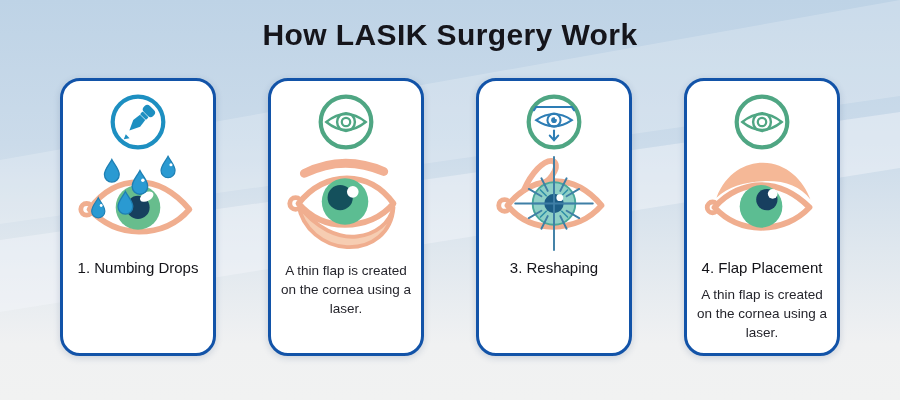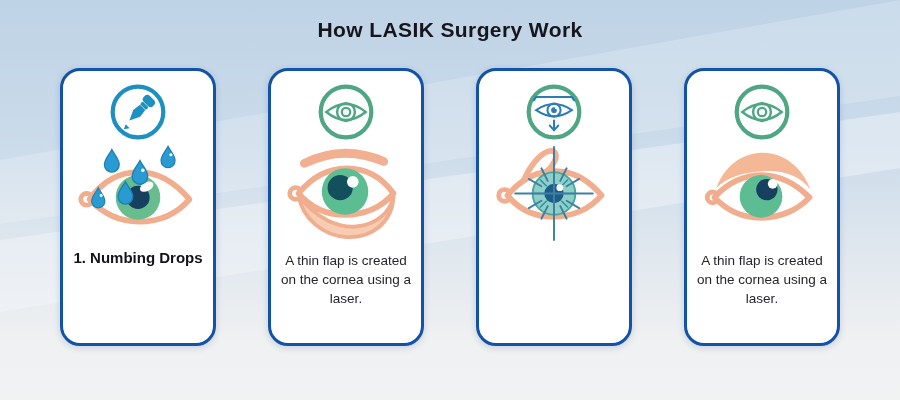--- a/index.html
+++ b/index.html
@@ -11,21 +11,21 @@
     overflow: hidden;
   }
   .bg-streak { position: absolute; left: 0; top: 0; width: 100%; height: 100%; pointer-events: none; }
   .bg-streak.a { clip-path: polygon(100% 0, 100% 24%, 0 56%, 0 40%); background: rgba(255,255,255,0.20); }
   .bg-streak.b { clip-path: polygon(0 60%, 100% 28%, 100% 42%, 0 78%); background: rgba(243,247,250,0.45); }
 
   .page-title {
     position: relative;
     margin: 18px 0 0;
     text-align: center;
-    font-size: 21px;
+    font-size: 30px;
     font-weight: 600;
     letter-spacing: 0.4px;
     color: #15151b;
   }
 
   .cards {
     position: relative;
     display: flex;
     justify-content: center;
     gap: 52px;
@@ -40,21 +40,21 @@
     display: flex;
     flex-direction: column;
     align-items: center;
     padding: 11px 6px 0;
     box-shadow: 0 2px 7px rgba(25,60,110,0.18);
   }
   .badge svg, .illus svg { display: block; }
   .illus { margin-top: 3px; }
   .step-heading {
     font-size: 15px;
-    font-weight: 700;
+    font-weight: 400;
     color: #131318;
     margin: 7px 0 0;
     text-align: center;
     white-space: nowrap;
   }
   .step-desc {
     font-size: 13.5px;
     line-height: 1.42;
     color: #25252c;
     margin: 9px 0 0;
@@ -161,20 +161,21 @@
         <circle cx="65" cy="50" r="10" fill="#1d5e86"></circle>
         <circle cx="71" cy="44" r="3.5" fill="#ffffff"></circle>
         <g stroke="#3f7fa6" stroke-width="2" stroke-linecap="round">
           <path d="M65 2 V98"></path>
           <path d="M25 50 H105"></path>
           <path d="M78 42.5 L91 35 M71.5 37 L78 24 M58.5 37 L52 24 M52 42.5 L39 35"></path>
           <path d="M52 57.5 L39 65 M58.5 63 L52 76 M71.5 63 L78 76 M78 57.5 L91 65"></path>
         </g>
       </svg>
     </div>
+    <h2 class="step-heading">3. Reshaping</h2>
   </section>
 
   <section class="card">
     <div class="badge">
       <svg viewBox="0 0 64 64" width="60" height="60">
         <circle cx="32" cy="32" r="27" fill="#ffffff" stroke="#4fa683" stroke-width="4.5"></circle>
         <path d="M11 32 Q32 15 53 32 Q32 49 11 32 Z" fill="none" stroke="#4fa683" stroke-width="2.6"></path>
         <circle cx="32" cy="32" r="9.5" fill="none" stroke="#4fa683" stroke-width="2.6"></circle>
         <circle cx="32" cy="32" r="4.5" fill="none" stroke="#4fa683" stroke-width="2.4"></circle>
       </svg>
@@ -182,16 +183,17 @@
     <div class="illus">
       <svg viewBox="0 0 130 100" width="126" height="97">
         <path d="M18 44 C28 18 48 8 66 8 C90 8 108 26 115 46 C104 32 88 26 66 27 C46 28 30 33 18 44 Z" fill="#f5b897"></path>
         <circle cx="14" cy="54" r="5.5" fill="#ffffff" stroke="#f0ae8f" stroke-width="5"></circle>
         <path d="M16 54 C30 38 48 31 64 31 C86 31 102 42 114 54 C102 67 84 75 64 75 C44 75 28 67 16 54 Z" fill="#ffffff" stroke="#f0ae8f" stroke-width="6" stroke-linejoin="round"></path>
         <circle cx="64" cy="53" r="22" fill="#5cbd92"></circle>
         <circle cx="70" cy="46" r="11" fill="#173f5f"></circle>
         <circle cx="76" cy="40" r="5" fill="#ffffff"></circle>
       </svg>
     </div>
+    <h2 class="step-heading">4. Flap Placement</h2>
     <p class="step-desc">A thin flap is created on the cornea using a laser.</p>
   </section>
 
 </div>
 
 </body></html>

